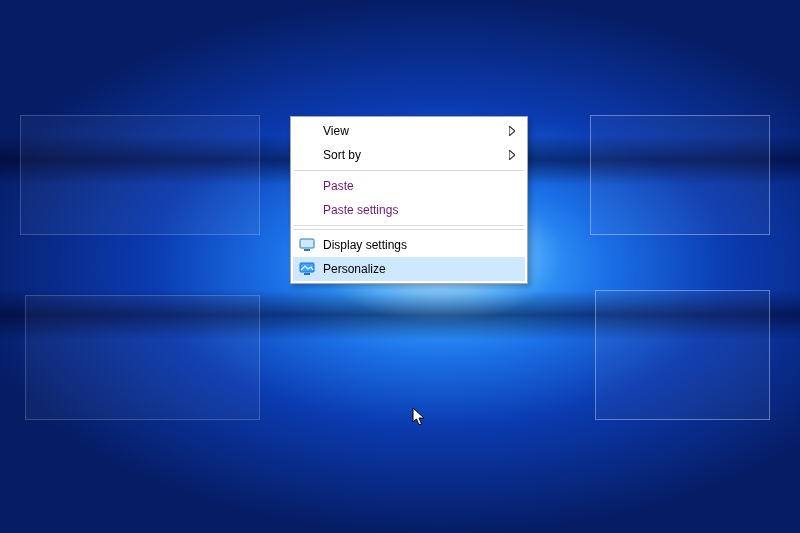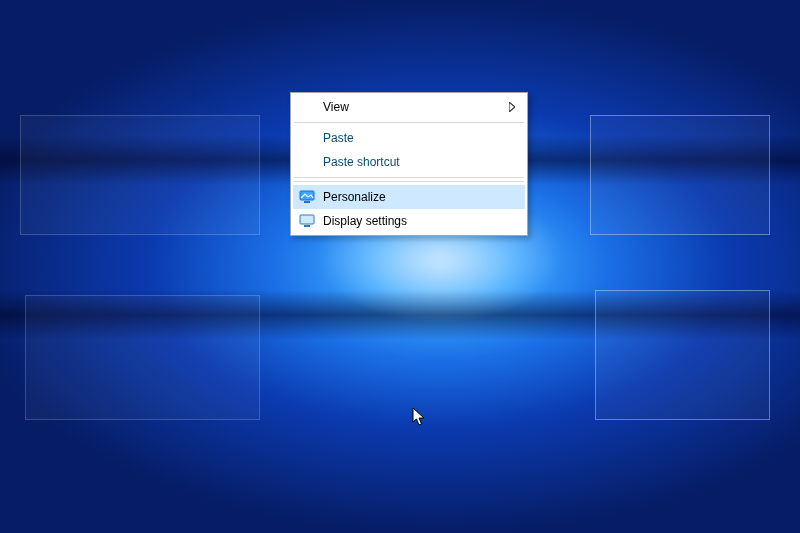--- a/index.html
+++ b/index.html
@@ -19,39 +19,39 @@
     .glow { position: absolute; inset: 0; background: radial-gradient(ellipse 22% 18% at 55% 48%, rgba(255,255,255,0.55), rgba(255,255,255,0) 70%); pointer-events:none; }
     .rectline { position:absolute; border:1px solid rgba(255,255,255,0.35); background: rgba(255,255,255,0.04);}
     .r1 { left: 590px; top: 115px; width: 180px; height: 120px; }
     .r2 { left: 595px; top: 290px; width: 175px; height: 130px; }
     .r3 { left: 20px;  top: 115px; width: 240px; height: 120px; border-color: rgba(255,255,255,0.18);}
     .r4 { left: 25px;  top: 295px; width: 235px; height: 125px; border-color: rgba(255,255,255,0.18);}
 
     .context-menu {
       position: absolute;
       left: 290px;
-      top: 92px;
+      top: 116px;
       width: 238px;
       background: #ffffff;
       border: 1px solid #a7a7a7;
       box-shadow: 3px 3px 6px rgba(0,0,0,0.25);
       padding: 2px;
     }
     .menu-item {
       display: flex;
       align-items: center;
       height: 24px;
       padding: 0 28px 0 30px;
       color: #000;
       position: relative;
       cursor: default;
       white-space: nowrap;
     }
     .menu-item.hover { background: #cde8ff; }
-    .menu-item.disabled { color: #0c4a6e; }
+    .menu-item.disabled { color: #701a75; }
     .menu-sep {
       height: 1px;
       background: #d9d9d9;
       margin: 3px 1px;
     }
     .submenu-arrow {
       position: absolute;
       right: 10px;
       top: 50%;
       transform: translateY(-50%);
@@ -87,57 +87,65 @@
 
   <div class="menu-item">
     <span>View</span>
     <span class="submenu-arrow">
       <svg viewBox="0 0 6 10">
           <path d="M0 0 L6 5 L0 10 Z" fill="none" stroke="#333" stroke-width="1.2"></path>
         </svg>
     </span>
   </div>
 
+  <div class="menu-item">
+    <span>Sort by</span>
+    <span class="submenu-arrow">
+      <svg viewBox="0 0 6 10">
+          <path d="M0 0 L6 5 L0 10 Z" fill="none" stroke="#333" stroke-width="1.2"></path>
+        </svg>
+    </span>
+  </div>
 
 
   <div class="menu-sep"></div>
 
   <div class="menu-item disabled">
     <span>Paste</span>
   </div>
 
   <div class="menu-item disabled">
-    <span>Paste shortcut</span>
+    <span>Paste settings</span>
   </div>
 
   <div class="menu-sep"></div>
 
 
   <div class="menu-sep"></div>
+
+  <div class="menu-item">
+    <span class="item-icon">
+      <svg viewBox="0 0 16 14">
+        <rect x="1" y="1" width="14" height="9" rx="1" fill="#cfeaff" stroke="#2a7ac0"></rect>
+        <rect x="5" y="11" width="6" height="2" fill="#2a7ac0"></rect>
+      </svg>
+    </span>
+    <span>Display settings</span>
+  </div>
 
   <div class="menu-item hover">
     <span class="item-icon">
       <svg viewBox="0 0 16 14">
         <rect x="1" y="1" width="14" height="9" rx="1" fill="#3aa6ff" stroke="#1b6fe6"></rect>
         <path d="M2 8 L6 4 L9 7 L12 5 L14 8" fill="none" stroke="#fff" stroke-width="1.2"></path>
         <rect x="5" y="11" width="6" height="2" fill="#1b6fe6"></rect>
       </svg>
     </span>
     <span>Personalize</span>
   </div>
 
-  <div class="menu-item">
-    <span class="item-icon">
-      <svg viewBox="0 0 16 14">
-        <rect x="1" y="1" width="14" height="9" rx="1" fill="#cfeaff" stroke="#2a7ac0"></rect>
-        <rect x="5" y="11" width="6" height="2" fill="#2a7ac0"></rect>
-      </svg>
-    </span>
-    <span>Display settings</span>
-  </div>
-
 </div>
 
 <div class="cursor">
   <svg viewBox="0 0 14 20">
     <path d="M1 1 L1 15 L4.5 12 L7 18 L9.5 17 L7 11 L12 11 Z" fill="#ffffff" stroke="#000000" stroke-width="1"></path>
   </svg>
 </div>
 
 </body></html>

